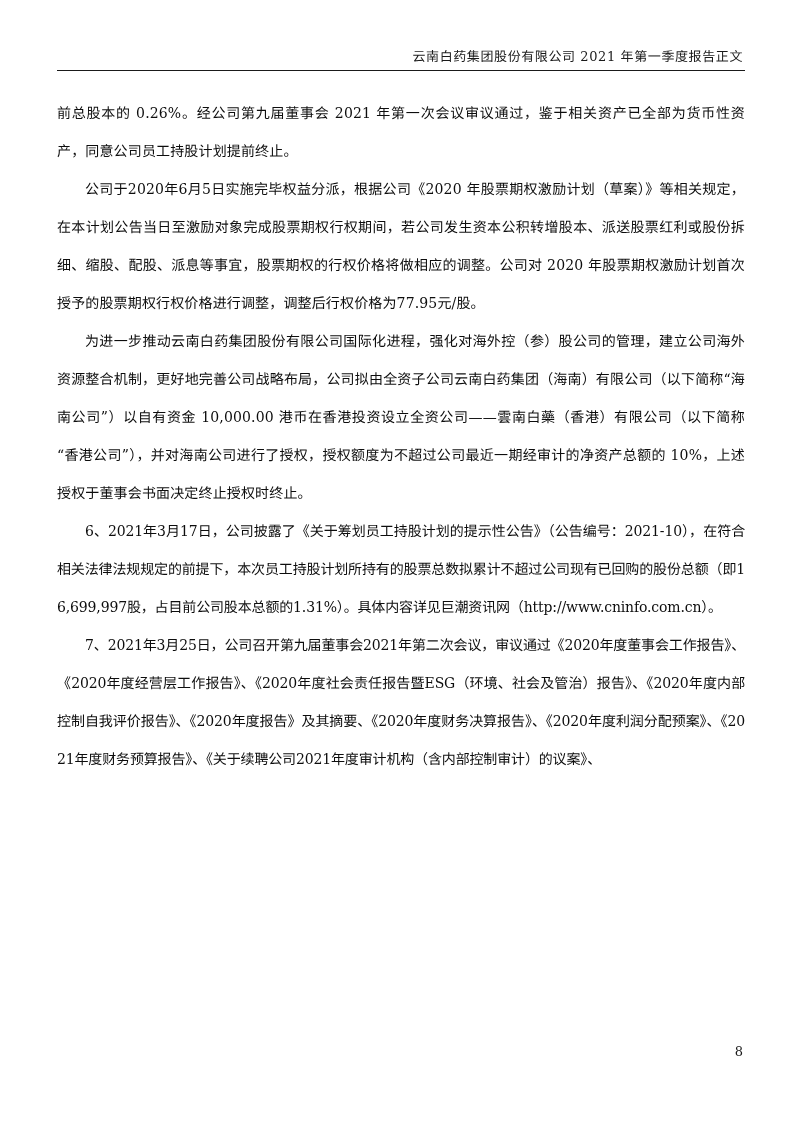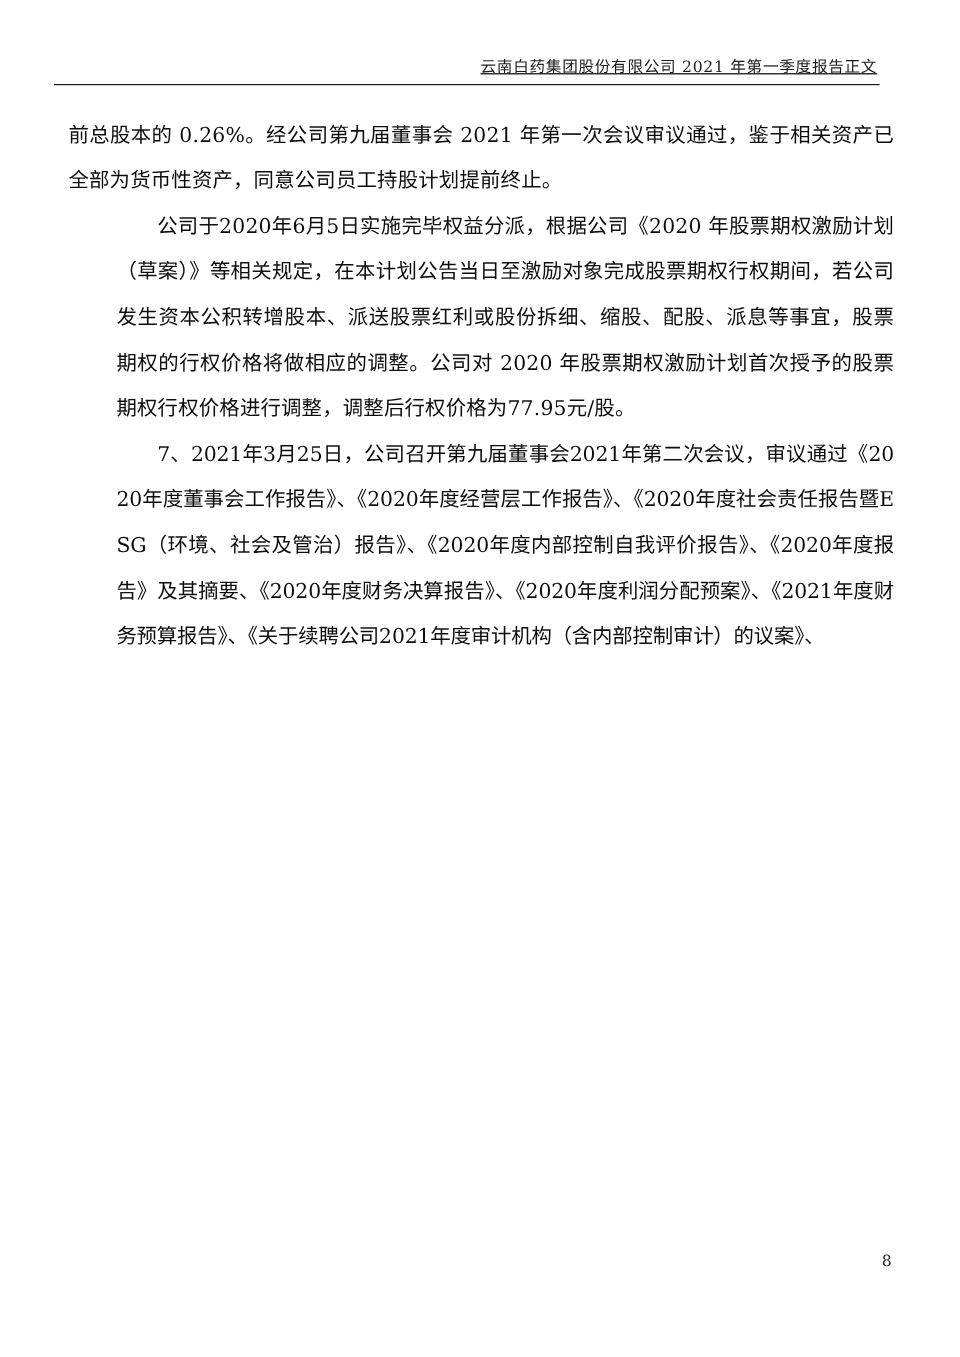--- a/index.html
+++ b/index.html
@@ -16,25 +16,24 @@
     width: 800px;
     height: 1131px;
     background: #ffffff;
     margin: 0 auto;
     overflow: hidden;
     box-sizing: border-box;
   }
   
   .page-header {
     position: absolute;
-    left: 45px;
+    left: 57px;
     top: 48px;
     width: 688px;
     box-sizing: border-box;
-    text-decoration: underline;
   }
   .page-header .header-text {
     display: block;
     text-align: right;
     font-family: "DejaVu Serif", "Liberation Serif", serif;
     font-size: 13px;
     line-height: 18px;
     color: #1a1a1a;
     letter-spacing: 0.6px;
     white-space: nowrap;
@@ -51,35 +50,34 @@
   .page-body {
     position: absolute;
     left: 57px;
     top: 94px;
     width: 688px;
     box-sizing: border-box;
   }
   .para {
     margin: 0;
     font-family: "DejaVu Serif", "Liberation Serif", serif;
-    font-size: 17px;
+    font-size: 14px;
     line-height: 38px;
     color: #0d0d0d;
     text-align: justify;
     text-justify: inter-character;
     text-indent: 2em;
     letter-spacing: 0.15px;
     word-break: break-all;
   }
   .para.no-indent {
     text-indent: 0;
   }
   .para + .para {
     margin-top: 0;
-    margin-left: 40px;
   }
   
   .para.tight { letter-spacing: -0.15px; }
   
   .page-footer {
     position: absolute;
     left: 57px;
     top: 1044px;
     width: 688px;
     box-sizing: border-box;
@@ -100,20 +98,22 @@
 <div class="page">
 
   <div class="page-header">
     <span class="header-text">云南白药集团股份有限公司 2021 年第一季度报告正文</span>
     <hr class="header-rule">
   </div>
 
   <div class="page-body">
     <p class="para no-indent">前总股本的 0.26%。经公司第九届董事会 2021 年第一次会议审议通过，鉴于相关资产已全部为货币性资产，同意公司员工持股计划提前终止。</p>
     <p class="para">公司于2020年6月5日实施完毕权益分派，根据公司《2020 年股票期权激励计划（草案）》等相关规定，在本计划公告当日至激励对象完成股票期权行权期间，若公司发生资本公积转增股本、派送股票红利或股份拆细、缩股、配股、派息等事宜，股票期权的行权价格将做相应的调整。公司对 2020 年股票期权激励计划首次授予的股票期权行权价格进行调整，调整后行权价格为77.95元/股。</p>
+    <p class="para">为进一步推动云南白药集团股份有限公司国际化进程，强化对海外控（参）股公司的管理，建立公司海外资源整合机制，更好地完善公司战略布局，公司拟由全资子公司云南白药集团（海南）有限公司（以下简称“海南公司”）以自有资金 10,000.00 港币在香港投资设立全资公司——雲南白藥（香港）有限公司（以下简称“香港公司”），并对海南公司进行了授权，授权额度为不超过公司最近一期经审计的净资产总额的 10%，上述授权于董事会书面决定终止授权时终止。</p>
+    <p class="para tight">6、2021年3月17日，公司披露了《关于筹划员工持股计划的提示性公告》（公告编号：2021-10），在符合相关法律法规规定的前提下，本次员工持股计划所持有的股票总数拟累计不超过公司现有已回购的股份总额（即16,699,997股，占目前公司股本总额的1.31%）。具体内容详见巨潮资讯网（http://www.cninfo.com.cn）。</p>
     <p class="para tight">7、2021年3月25日，公司召开第九届董事会2021年第二次会议，审议通过《2020年度董事会工作报告》、《2020年度经营层工作报告》、《2020年度社会责任报告暨ESG（环境、社会及管治）报告》、《2020年度内部控制自我评价报告》、《2020年度报告》及其摘要、《2020年度财务决算报告》、《2020年度利润分配预案》、《2021年度财务预算报告》、《关于续聘公司2021年度审计机构（含内部控制审计）的议案》、</p>
   </div>
 
   <div class="page-footer">
     <span class="page-number">8</span>
   </div>
 
 </div>
 
 </body></html>

